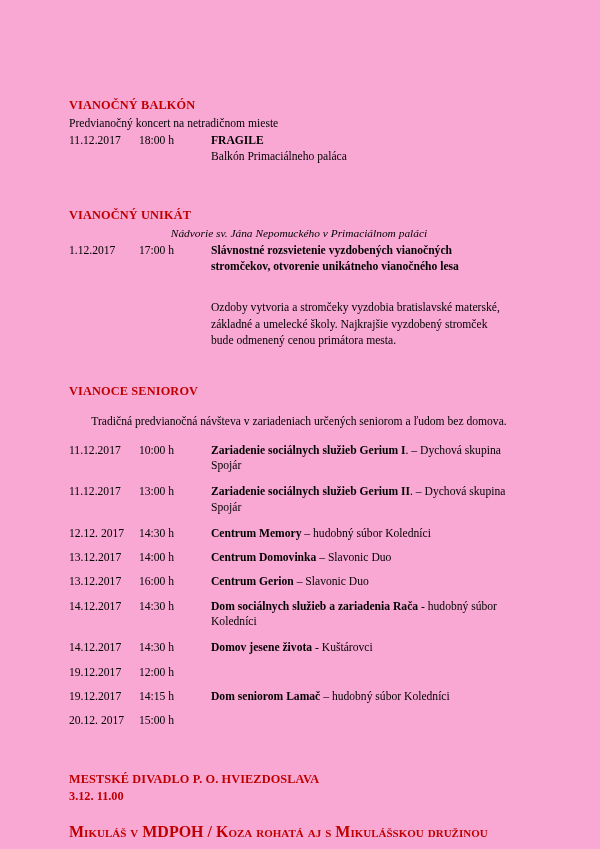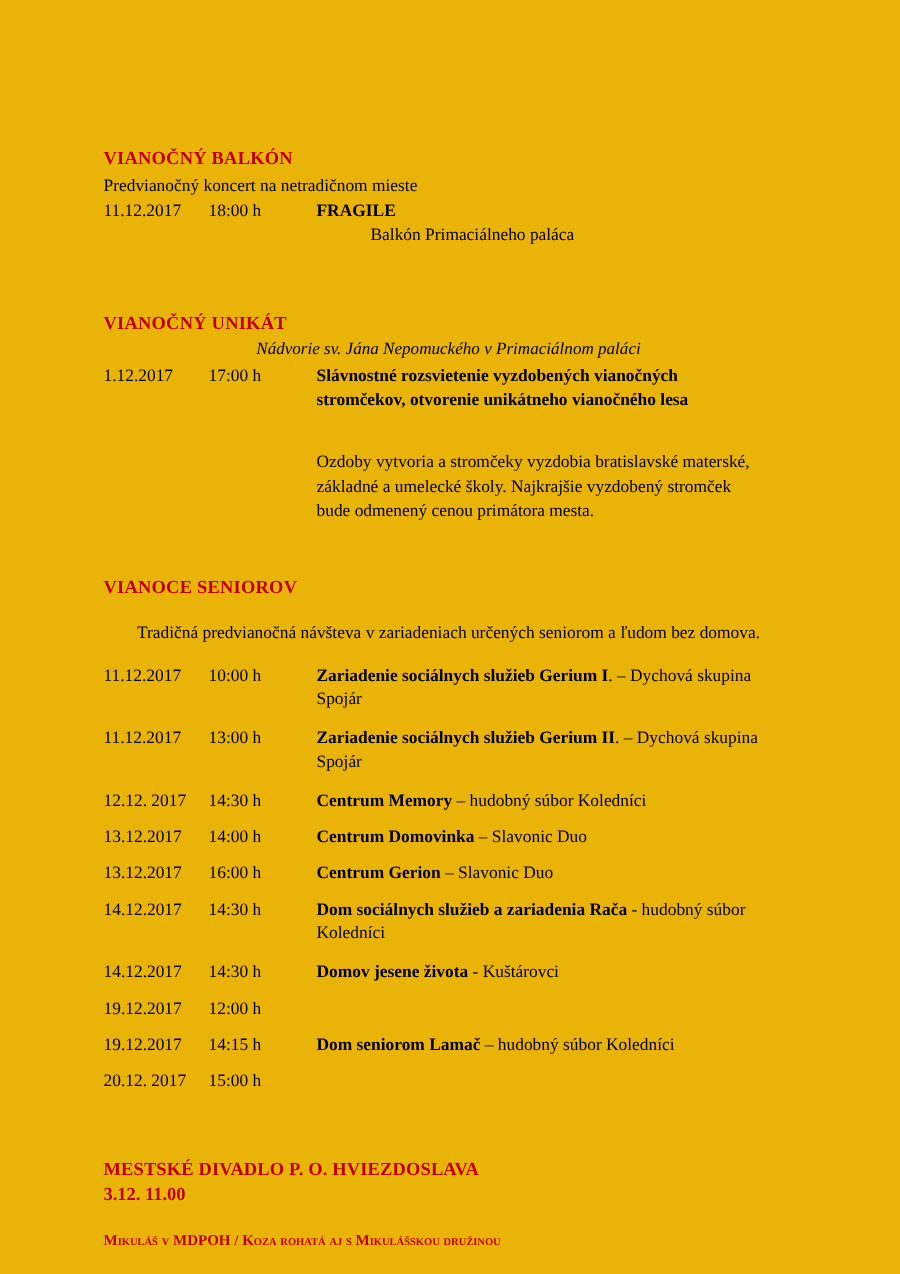--- a/index.html
+++ b/index.html
@@ -4,21 +4,21 @@
 <style>
   html, body {
     margin: 0;
     padding: 0;
     background: #ffffff;
   }
   .page {
     position: relative;
     width: 600px;
     height: 849px;
-    background: #eab308;
+    background: #f9a8d4;
     font-family: "Liberation Serif", "DejaVu Serif", serif;
     color: #000000;
     overflow: hidden;
   }
   .content {
     position: absolute;
     left: 69px;
     top: 98px;
     width: 460px;
   }
@@ -70,21 +70,20 @@
     font-weight: bold;
   }
   .ev-sub {
     font-weight: normal;
   }
 
   .venue-line {
     display: flex;
     font-size: 11.6px;
     line-height: 1.32;
-    gap: 36px;
   }
   .venue-line .spacer {
     width: 142px;
     flex: 0 0 142px;
   }
 
   .note-block {
     display: flex;
     font-size: 11.6px;
     line-height: 1.45;
@@ -135,21 +134,21 @@
   .theatre-date {
     color: #C00000;
     font-weight: bold;
     font-size: 12.3px;
     line-height: 1.35;
     margin: 0;
   }
   .theatre-show {
     color: #C00000;
     font-weight: bold;
-    font-size: 10px;
+    font-size: 16px;
     font-variant: small-caps;
     line-height: 1.35;
     margin: 0;
   }
 </style>
 </head>
 <body>
 
 <div class="page">
   <div class="content">

